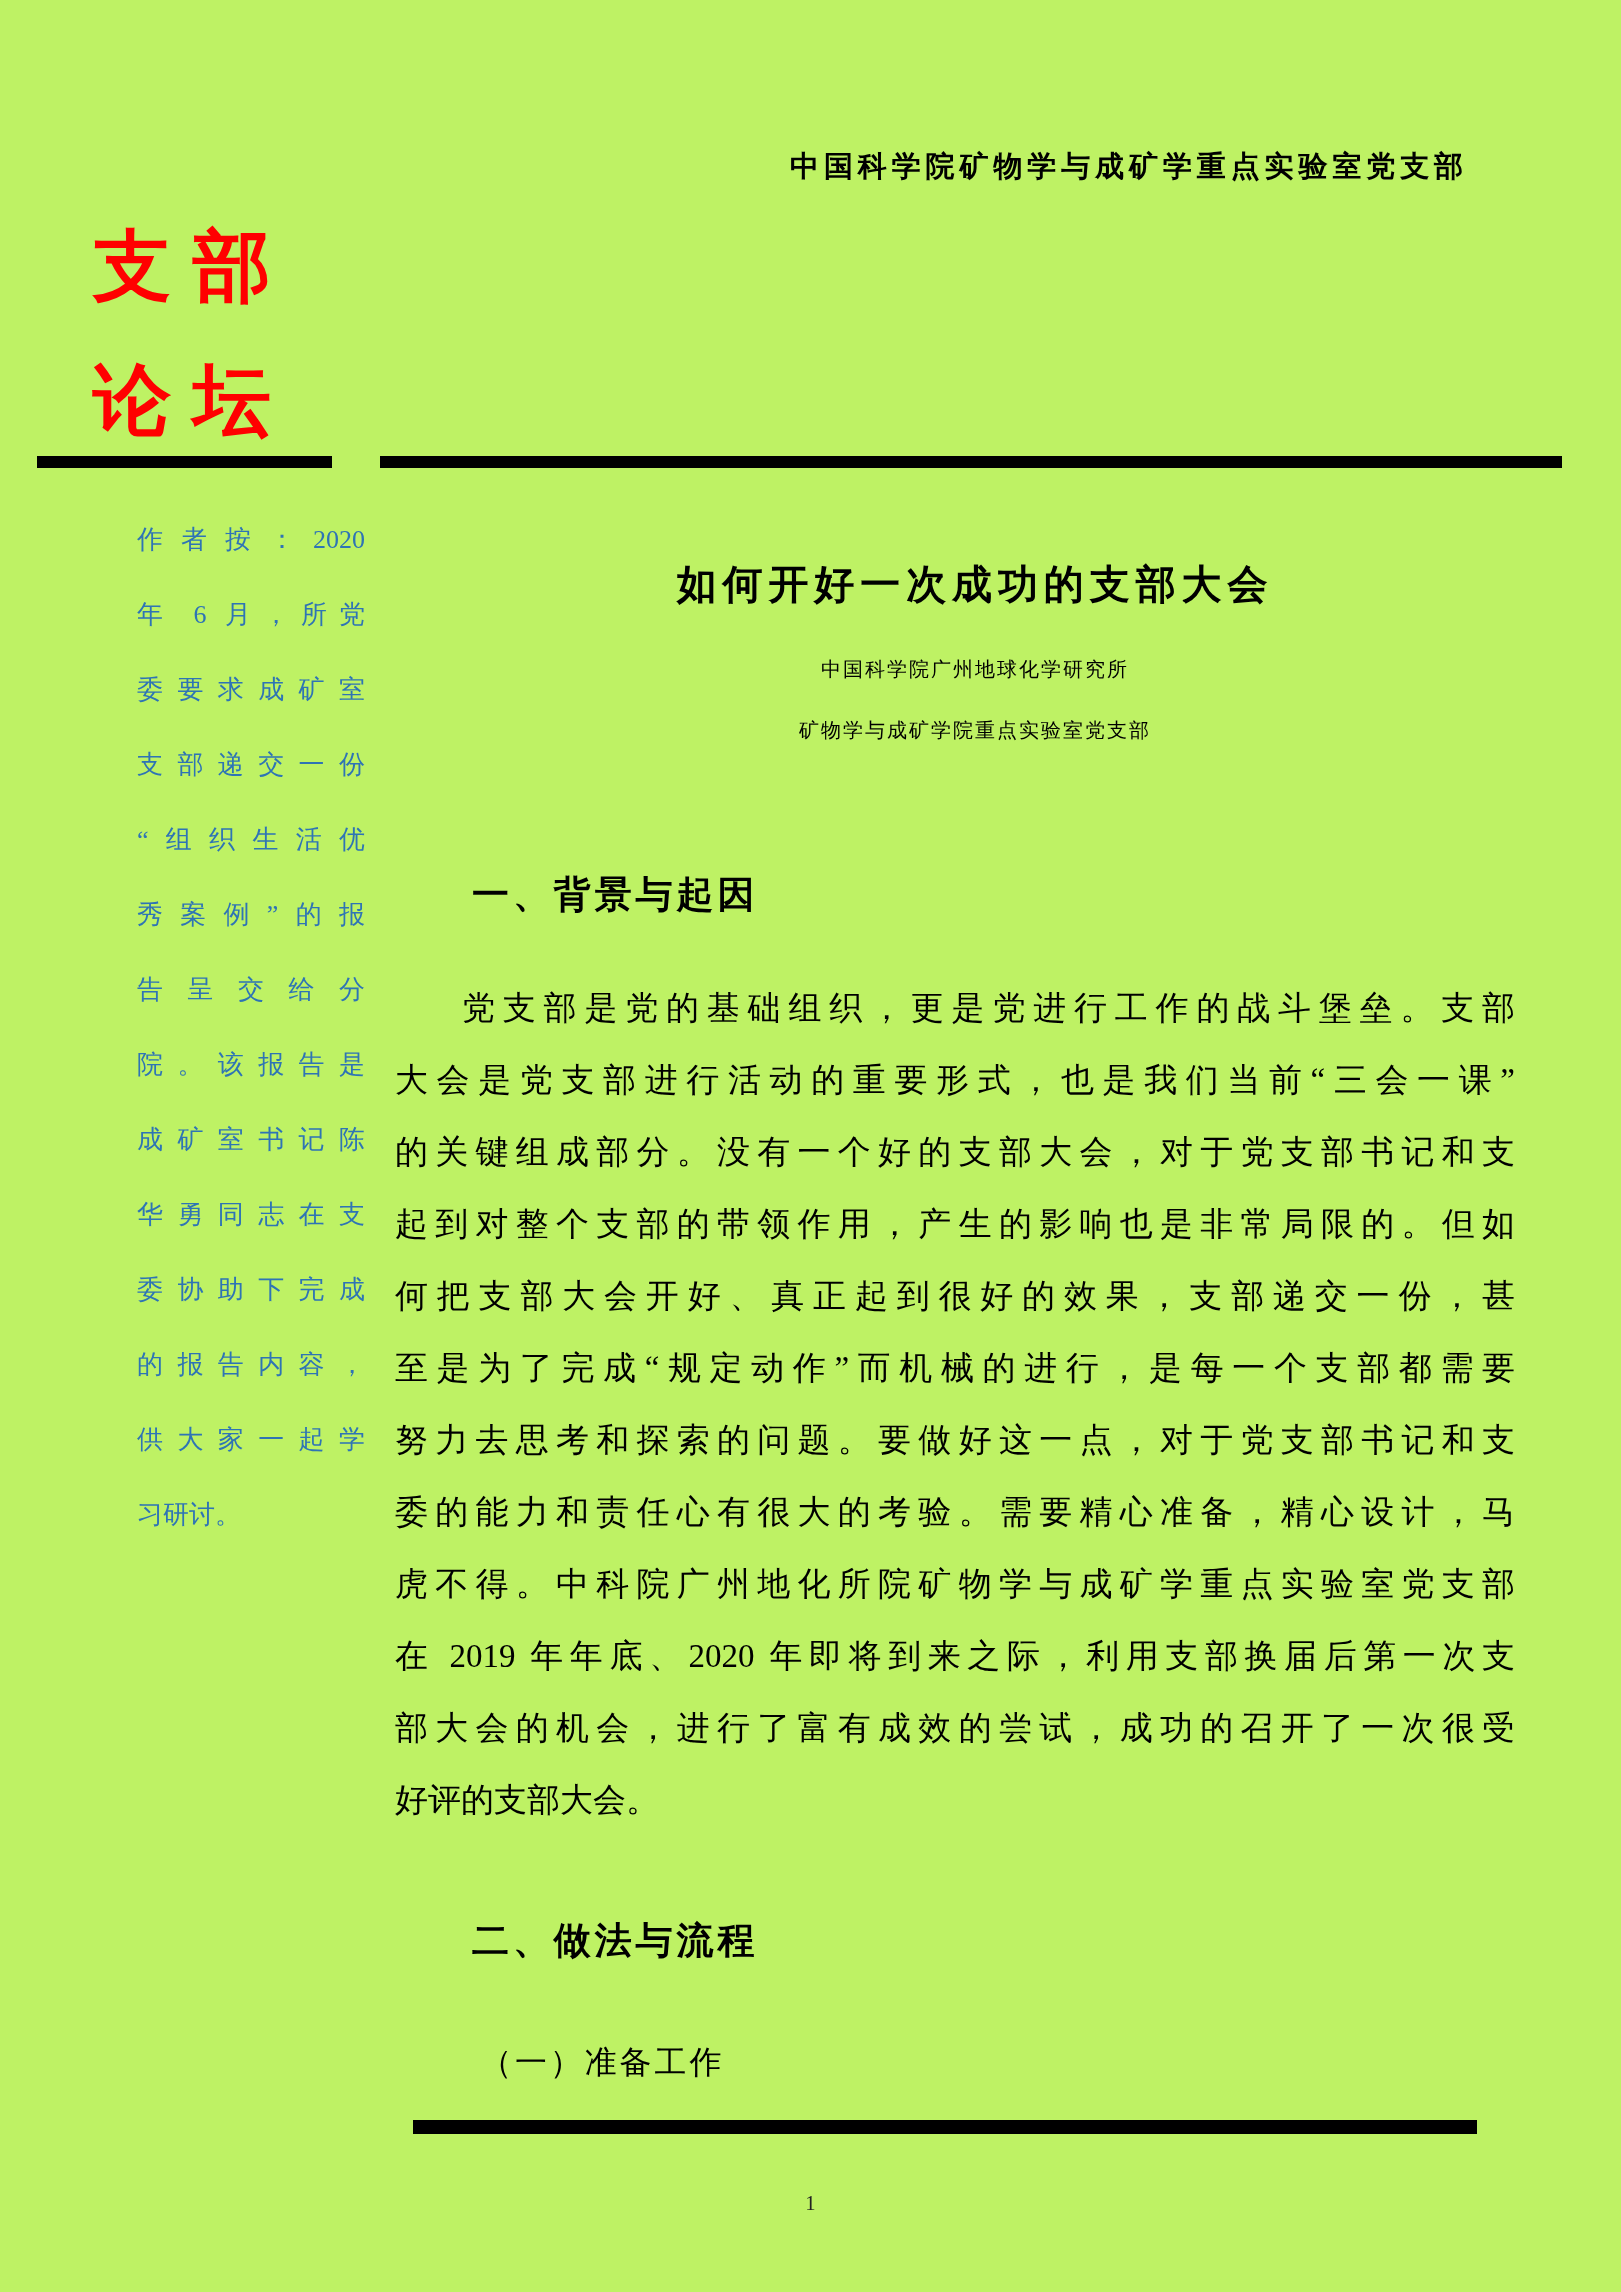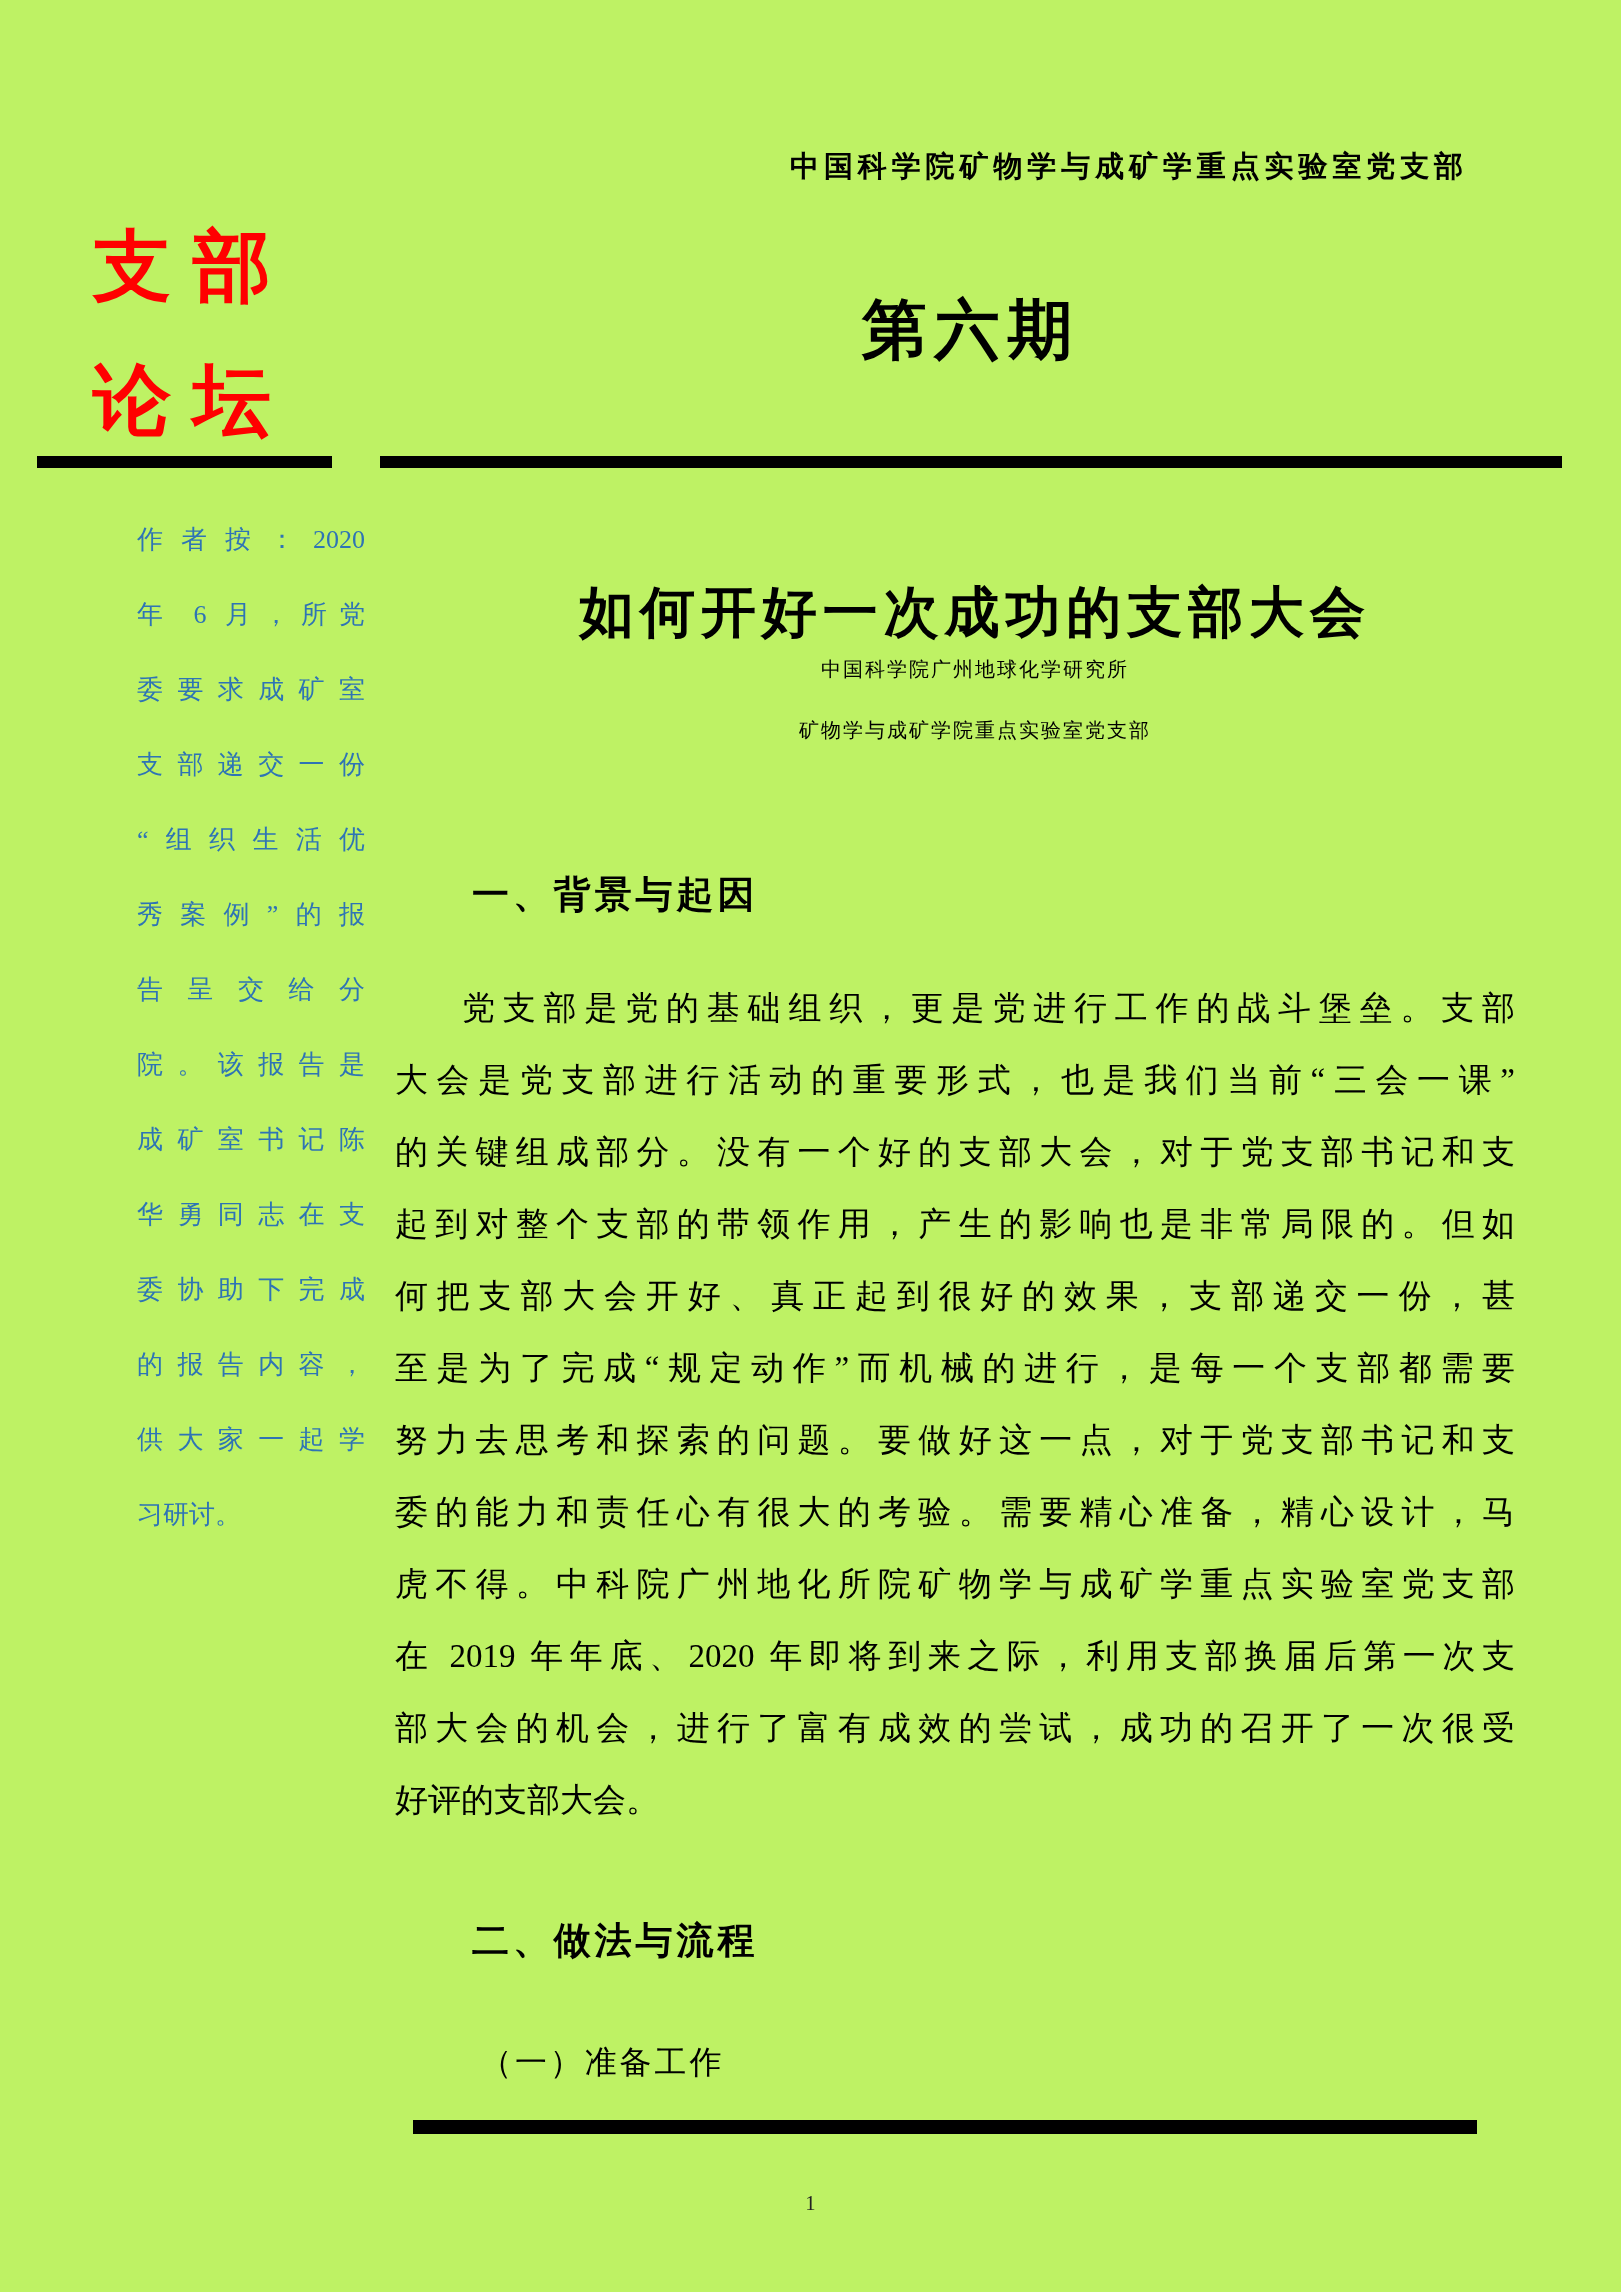--- a/index.html
+++ b/index.html
@@ -47,24 +47,24 @@
     position:absolute; left:91px; top:502px; width:228px;
     font-size:26px; line-height:75px;
     color:#2e74b5;
     margin-left:46px;
   }
   .sb-line { text-align:justify; text-align-last:justify; }
   .sb-line.sb-last { text-align-last:left; }
 
   
   .article-title {
-    position:absolute; left:382px; top:582px; width:1186px;
+    position:absolute; left:382px; top:562px; width:1186px;
     text-align:center;
     font-family:"Liberation Sans","DejaVu Sans",sans-serif;
-    font-weight:bold; font-size:55px; letter-spacing:5.9px; line-height:1.1;
+    font-weight:bold; font-size:40px; letter-spacing:5.9px; line-height:1.1;
   }
   .affiliation {
     position:absolute; left:382px; top:639px; width:1186px;
     text-align:center; font-size:20px; line-height:61px; letter-spacing:2px;
   }
 
   
   .section-heading {
     position:absolute; font-size:37px; font-weight:bold;
     letter-spacing:3.9px; line-height:1.1; white-space:nowrap;
@@ -96,21 +96,20 @@
 
 <div class="page">
 
   <div class="org-header">中国科学院矿物学与成矿学重点实验室党支部</div>
 
   <div class="masthead">
     <div>支 部</div>
     <div>论 坛</div>
   </div>
 
-  <div class="issue">第六期</div>
 
   <div class="rule rule-left"></div>
   <div class="rule rule-main"></div>
 
   <div class="sidebar">
     <div class="sb-line">作者按：2020</div>
     <div class="sb-line">年 6 月，所党</div>
     <div class="sb-line">委要求成矿室</div>
     <div class="sb-line">支部递交一份</div>
     <div class="sb-line">“组织生活优</div>

